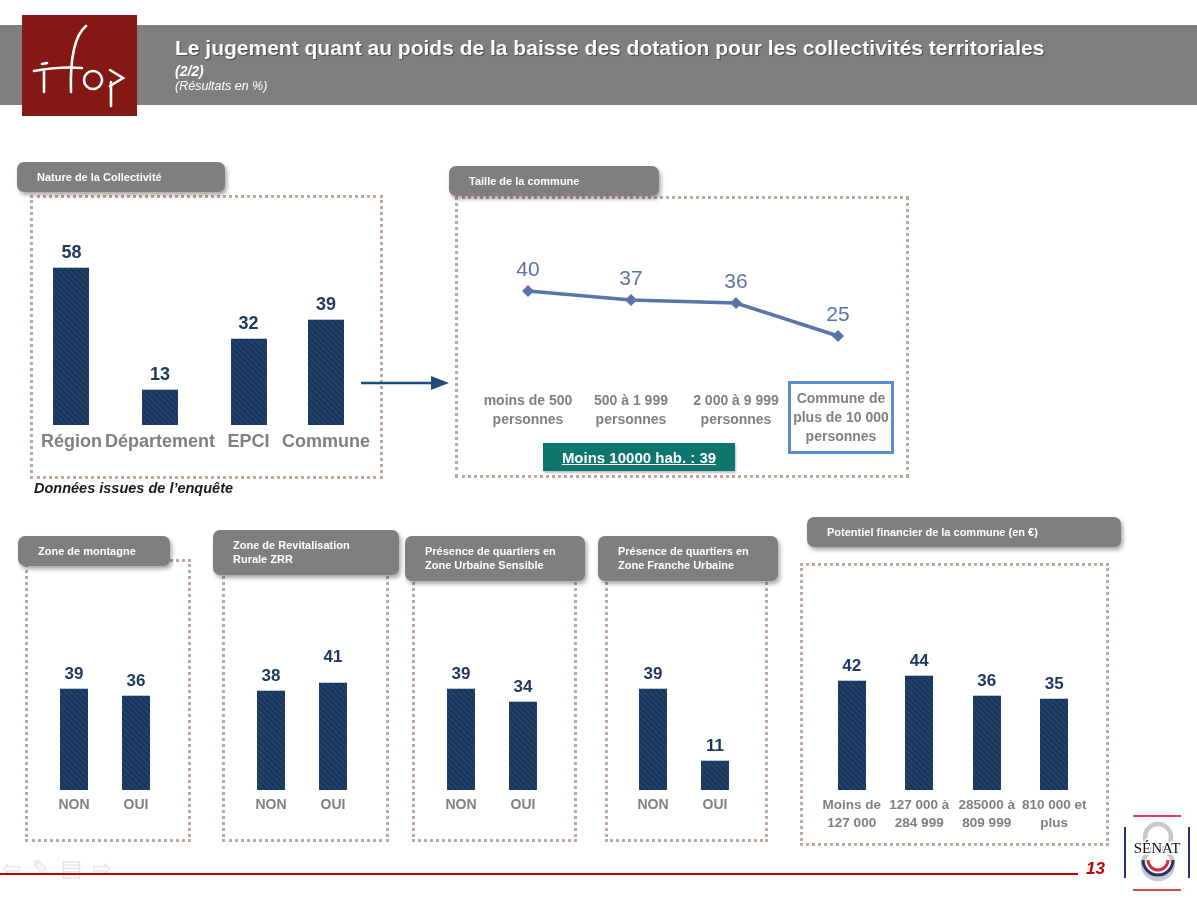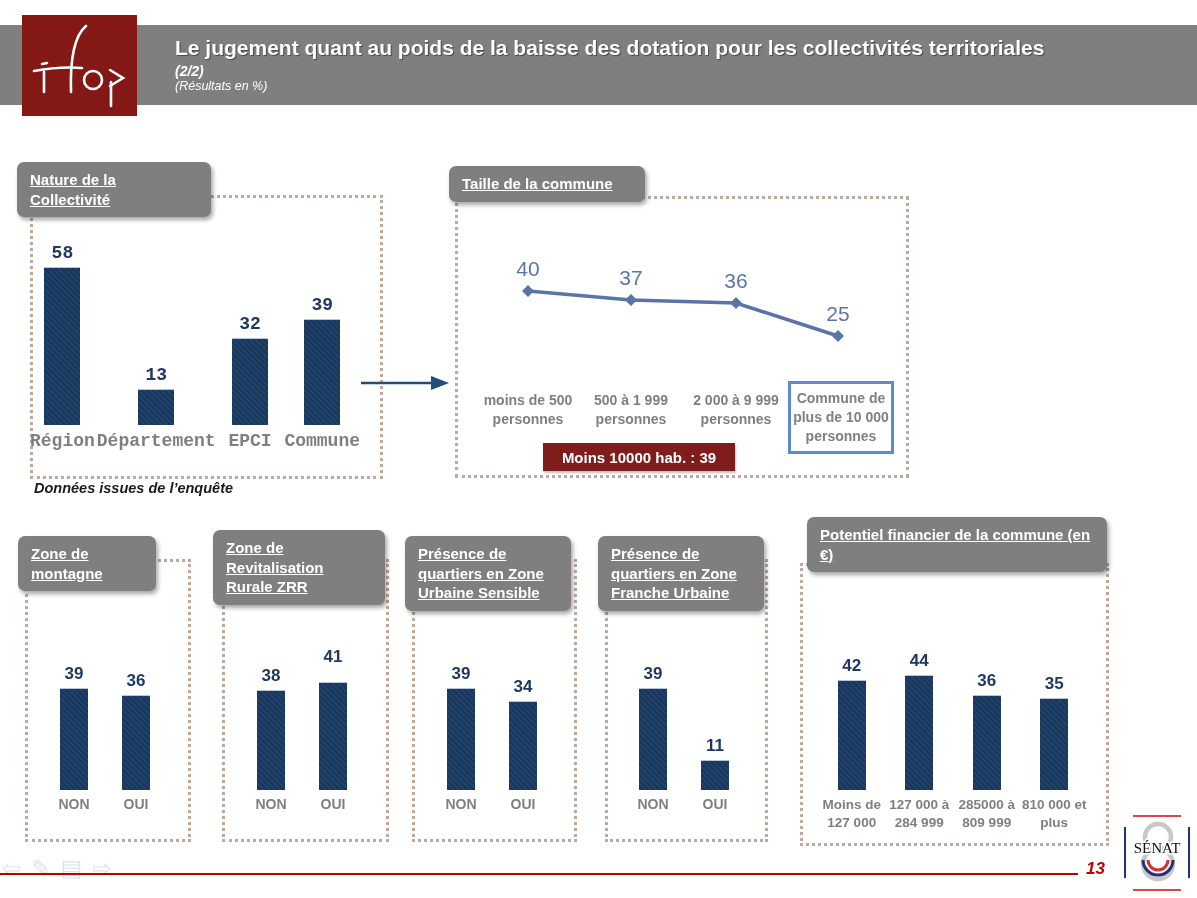--- a/index.html
+++ b/index.html
@@ -14,22 +14,22 @@
   .main-title{font-size:21px;font-weight:bold;text-shadow:1px 1px 1px rgba(0,0,0,.45);white-space:nowrap;}
   .sub-frac{font-size:14px;font-style:italic;font-weight:bold;margin-top:3px;}
   .sub-note{font-size:12.5px;font-style:italic;margin-top:0px;}
 
   
   .summary{position:absolute;left:170px;top:128px;font-size:20px;color:#c00000;font-style:italic;white-space:nowrap;}
   .summary .b{font-weight:bold;}
 
   
   .panel-label{position:absolute;background:#7f7f7f;color:#fff;font-weight:bold;
-               border-radius:7px;padding:8px 13px;font-size:15px;line-height:1.3;
-               box-shadow:2px 3px 4px rgba(0,0,0,.35);z-index:2;text-decoration:underline;}
+               border-radius:7px;padding:8px 20px;font-size:11px;line-height:1.3;
+               box-shadow:2px 3px 4px rgba(0,0,0,.35);z-index:2;}
   .dotted-box{position:absolute;border:3px dotted #bfa99c;}
 
   
   .bar-chart{position:absolute;display:flex;justify-content:space-around;align-items:flex-start;}
   .bar-col{display:flex;flex-direction:column;align-items:center;flex:1;}
   .bar-stack{display:flex;flex-direction:column;justify-content:flex-end;align-items:center;}
   .bar-val{color:#1f3864;font-weight:bold;font-size:18px;margin-bottom:4px;}
   .bar{background:#17375e;background-image:repeating-linear-gradient(45deg,rgba(255,255,255,.05) 0 2px,transparent 2px 4px);
        border-top:1px solid #b9c4d5;}
   .bar-cat{color:#7f7f7f;font-weight:bold;font-size:18px;margin-top:6px;text-align:center;white-space:nowrap;}
@@ -37,22 +37,22 @@
   .duo .bar-cat{font-size:14px;}
   .quad .bar-cat{font-size:13.5px;white-space:normal;line-height:1.35;}
 
   .source-note{position:absolute;font-size:14.5px;font-style:italic;font-weight:bold;color:#1a1a1a;}
 
   
   .line-val{fill:#5b74a8;font-size:21px;font-family:"Liberation Sans",sans-serif;}
   .line-cat{position:absolute;width:110px;text-align:center;color:#7f7f7f;font-weight:bold;
             font-size:14px;line-height:1.35;}
   .line-cat.boxed{width:96px;background:#fff;border:3px solid #5b8bd5;padding:5px 2px;top:182px;}
-  .annotation-box{position:absolute;background:#7f1d1d;color:#fff;font-weight:bold;font-size:15px;
-                  display:flex;align-items:center;justify-content:center;box-shadow:1px 2px 2px rgba(0,0,0,.25);}
+  .annotation-box{position:absolute;background:#0f766e;color:#fff;font-weight:bold;font-size:15px;
+                  display:flex;align-items:center;justify-content:center;box-shadow:1px 2px 2px rgba(0,0,0,.25);text-decoration:underline;}
 
   
   .footer-line{position:absolute;left:0;top:873px;width:1078px;height:2px;background:#c00000;z-index:1;}
   .page-num{position:absolute;left:1086px;top:859px;color:#c00000;font-size:17px;font-style:italic;font-weight:bold;}
   .nav-icons{position:absolute;left:2px;top:855px;display:flex;gap:10px;color:#e2e2e2;font-size:23px;z-index:0;}
   .senat{position:absolute;left:1122px;top:808px;}
 </style>
 </head>
 <body>
 
@@ -74,21 +74,21 @@
   </div>
   <div class="title-block">
     <div class="main-title">Le jugement quant au poids de la baisse des dotation pour les collectivités territoriales</div>
     <div class="sub-frac">(2/2)</div>
     <div class="sub-note">(Résultats en %)</div>
   </div>
 
 
   <div class="panel-label" style="left:17px;top:162px;width:168px;">Nature de la Collectivité</div>
   <div class="dotted-box" style="left:30px;top:195px;width:347px;height:278px;"></div>
-  <div class="bar-chart" style="left:28px;top:204px;width:332px;font-family:Liberation Mono, monospace;">
+  <div class="bar-chart" style="left:38px;top:204px;width:332px;">
       <div class="bar-col">
         <div class="bar-stack" style="height: 221px;">
           <div class="bar-val">58</div>
           <div class="bar" style="height: 157px; width: 36px;"></div>
         </div>
         <div class="bar-cat">Région</div>
       </div>
       <div class="bar-col">
         <div class="bar-stack" style="height: 221px;">
           <div class="bar-val">13</div>

